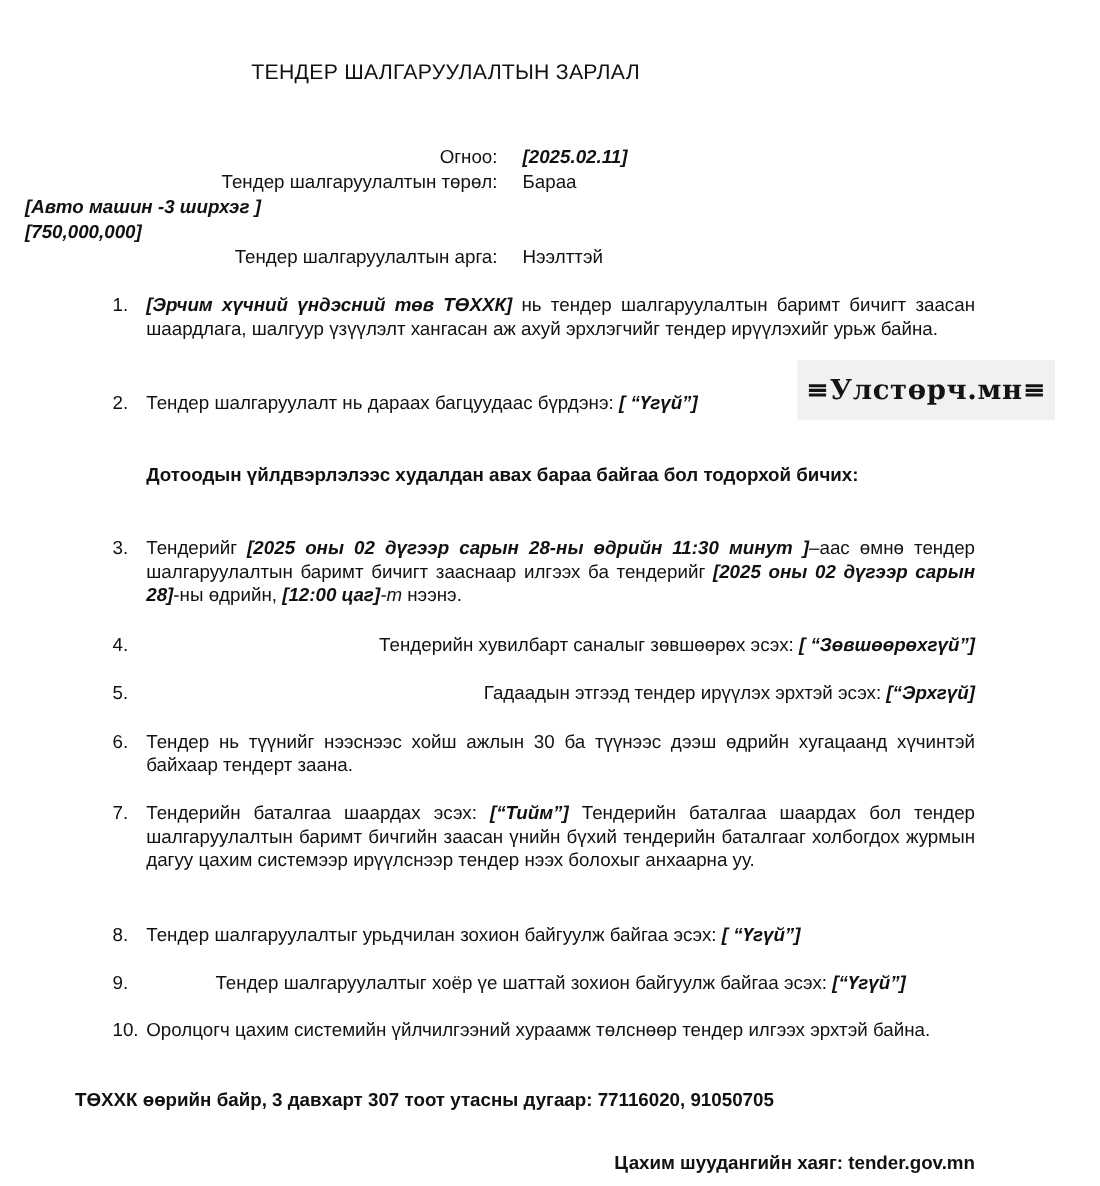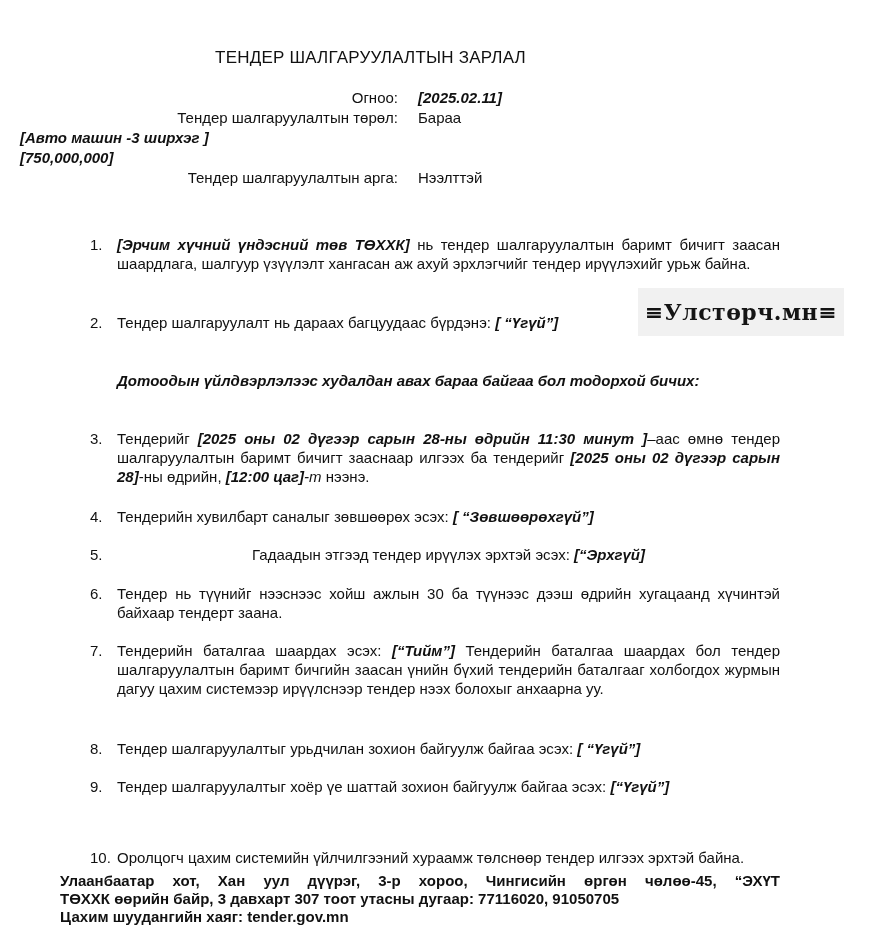--- a/index.html
+++ b/index.html
@@ -2,49 +2,49 @@
 <html><head>
 <meta charset="utf-8">
 <style>
   html, body { margin: 0; padding: 0; background: #ffffff; }
   body {
     width: 880px; height: 949px; position: relative; overflow: hidden;
     font-family: "Liberation Sans", sans-serif; color: #111111;
     font-size: 15px; line-height: 19px;
   }
   .title {
-    position: absolute; top: 48px; left: 16px; width: 709px; text-align: center;
+    position: absolute; top: 48px; left: 2px; width: 709px; text-align: center;
     font-size: 17px; letter-spacing: 0.2px;
   }
   .meta {
-    position: absolute; top: 88px; left: 0; width: 735px;
+    position: absolute; top: 116px; left: 0; width: 735px;
   }
   .meta-row { display: flex; height: 20px; line-height: 20px; }
   .meta-label { width: 398px; text-align: right; }
   .meta-value { margin-left: 20px; }
   .bi { font-weight: bold; font-style: italic; }
   .list { position: absolute; left: 90px; width: 690px; }
   .item { display: flex; position: absolute; left: 0; width: 690px; }
   .item .num { width: 27px; flex-shrink: 0; }
   .item .txt { text-align: justify; flex: 1; }
   .subhead {
-    position: absolute; left: 117px; top: 371px; font-weight: bold; font-style: italic;
+    position: absolute; left: 117px; top: 371px; font-weight: bold; 
   }
   .logo {
     position: absolute; left: 638px; top: 288px; width: 206px; height: 48px;
     background: #f1f1f1; display: flex; align-items: center; justify-content: center;
     font-family: "DejaVu Serif", serif; font-weight: bold; font-size: 22px; color: #141414;
     letter-spacing: 0.5px;
   }
   .footer {
     position: absolute; top: 872px; left: 60px; width: 720px; font-weight: bold;
     font-size: 15px; line-height: 18px;
   }
   .footer .line1 { text-align: justify; text-align-last: justify; }
-  .footer .line3 { text-align: left; }
+  .footer .line3 { text-align: right; margin-top: 32px; }
 </style>
 </head>
 <body>
 
 <div class="title">ТЕНДЕР ШАЛГАРУУЛАЛТЫН ЗАРЛАЛ</div>
 
 <div class="meta">
   <div class="meta-row">
     <span class="meta-label">Огноо:</span>
     <span class="meta-value bi">[2025.02.11]</span>
@@ -73,53 +73,52 @@
   <div class="item" style="top:313px">
     <span class="num">2.</span>
     <span class="txt" style="text-align:left"><span>Тендер шалгаруулалт нь дараах багцуудаас бүрдэнэ: </span><span class="bi">[ “Үгүй”]</span></span>
   </div>
   <div class="item" style="top:429px">
     <span class="num">3.</span>
     <span class="txt"><span>Тендерийг </span><span class="bi">[2025 оны 02 дүгээр сарын 28-ны өдрийн 11:30 минут ]</span><span>–аас өмнө тендер шалгаруулалтын баримт бичигт зааснаар илгээх ба тендерийг </span><span class="bi">[2025 оны 02 дүгээр сарын 28]</span><span>-ны өдрийн, </span><span class="bi">[12:00 цаг]</span><span style="font-style:italic">-т</span><span> нээнэ.</span></span>
   </div>
   <div class="item" style="top:507px">
     <span class="num">4.</span>
-    <span class="txt" style="text-align:left"><span>Тендерийн хувилбарт саналыг зөвшөөрөх эсэх: </span><span class="bi">[ “Зөвшөөрөхгүй”]</span></span>
+    <span class="txt" style="text-align:right"><span>Тендерийн хувилбарт саналыг зөвшөөрөх эсэх: </span><span class="bi">[ “Зөвшөөрөхгүй”]</span></span>
   </div>
   <div class="item" style="top:545px">
     <span class="num">5.</span>
-    <span class="txt" style="text-align:center"><span>Гадаадын этгээд тендер ирүүлэх эрхтэй эсэх: </span><span class="bi">[“Эрхгүй]</span></span>
+    <span class="txt" style="text-align:right"><span>Гадаадын этгээд тендер ирүүлэх эрхтэй эсэх: </span><span class="bi">[“Эрхгүй]</span></span>
   </div>
   <div class="item" style="top:584px">
     <span class="num">6.</span>
     <span class="txt"><span>Тендер нь түүнийг нээснээс хойш ажлын 30 ба түүнээс дээш өдрийн хугацаанд хүчинтэй байхаар тендерт заана.</span></span>
   </div>
   <div class="item" style="top:641px">
     <span class="num">7.</span>
     <span class="txt"><span>Тендерийн баталгаа шаардах эсэх: </span><span class="bi">[“Тийм”]</span><span> Тендерийн баталгаа шаардах бол тендер шалгаруулалтын баримт бичгийн заасан үнийн бүхий тендерийн баталгааг холбогдох журмын дагуу цахим системээр ирүүлснээр тендер нээх болохыг анхаарна уу.</span></span>
   </div>
   <div class="item" style="top:739px">
     <span class="num">8.</span>
     <span class="txt" style="text-align:left"><span>Тендер шалгаруулалтыг урьдчилан зохион байгуулж байгаа эсэх: </span><span class="bi">[ “Үгүй”]</span></span>
   </div>
   <div class="item" style="top:777px">
     <span class="num">9.</span>
-    <span class="txt" style="text-align:left"><span>Тендер шалгаруулалтыг хоёр үе шаттай зохион байгуулж байгаа эсэх: </span><span class="bi">[“Үгүй”]</span></span>
+    <span class="txt" style="text-align:center"><span>Тендер шалгаруулалтыг хоёр үе шаттай зохион байгуулж байгаа эсэх: </span><span class="bi">[“Үгүй”]</span></span>
   </div>
-  <div class="item" style="top:848px">
+  <div class="item" style="top:815px">
     <span class="num">10.</span>
     <span class="txt"><span>Оролцогч цахим системийн үйлчилгээний хураамж төлснөөр тендер илгээх эрхтэй байна.</span></span>
   </div>
 </div>
 
 <div class="subhead">Дотоодын үйлдвэрлэлээс худалдан авах бараа байгаа бол тодорхой бичих:</div>
 
 <div class="logo">
   <span>≡</span>
   <span>Улстөрч.мн</span>
   <span>≡</span>
 </div>
 
 <div class="footer">
-  <div class="line1">Улаанбаатар хот, Хан уул дүүрэг, 3-р хороо, Чингисийн өргөн чөлөө-45, “ЭХҮТ</div>
   <div>ТӨХХК өөрийн байр, 3 давхарт 307 тоот утасны дугаар: 77116020, 91050705</div>
   <div class="line3">Цахим шуудангийн хаяг: tender.gov.mn</div>
 </div>
 
 </body></html>

